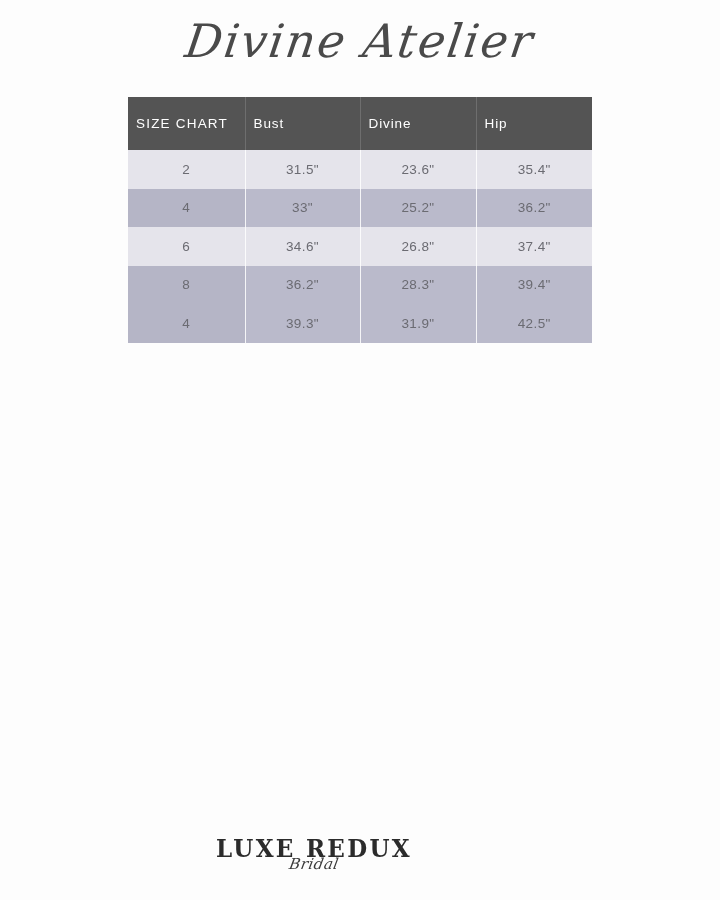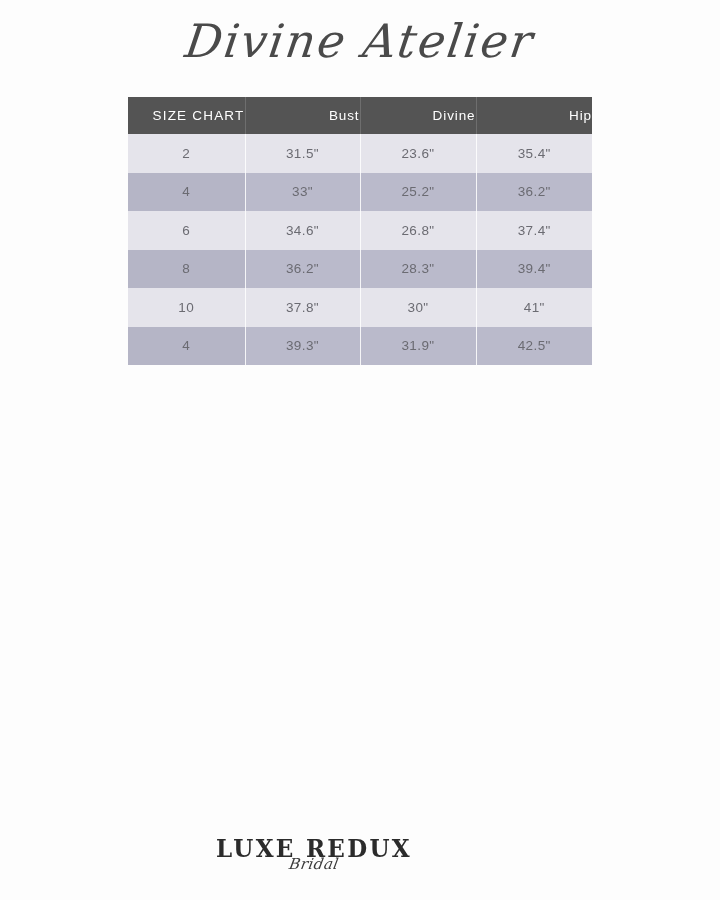--- a/index.html
+++ b/index.html
@@ -55,22 +55,22 @@
   table.size-chart col.c-waist { width: 116px; }
   table.size-chart col.c-hip   { width: 116px; }
 
   thead th {
     background: #545454;
     color: #ffffff;
     font-size: 13.5px;
     font-weight: 400;
     letter-spacing: 0.9px;
     height: 37px;
-    padding: 0;
-    text-align: right;
+    padding: 8px;
+    text-align: left;
     vertical-align: middle;
     border-right: 1px solid #6e6e6e;
   }
   thead th:last-child { border-right: none; margin-top: 36px; }
   thead th.col-size { letter-spacing: 1.2px; }
 
   tbody td {
     height: 38.5px;
     padding: 0;
     text-align: center;
@@ -161,26 +161,20 @@
           <td>34.6"</td>
           <td>26.8"</td>
           <td>37.4"</td>
         </tr>
         <tr class="row-tint">
           <td class="cell-size">8</td>
           <td>36.2"</td>
           <td>28.3"</td>
           <td>39.4"</td>
         </tr>
-        <tr class="row-light">
-          <td class="cell-size">10</td>
-          <td>37.8"</td>
-          <td>30"</td>
-          <td>41"</td>
-        </tr>
         <tr class="row-tint">
           <td class="cell-size">4</td>
           <td>39.3"</td>
           <td>31.9"</td>
           <td>42.5"</td>
         </tr>
       </tbody>
     </table>
   </div>
 

